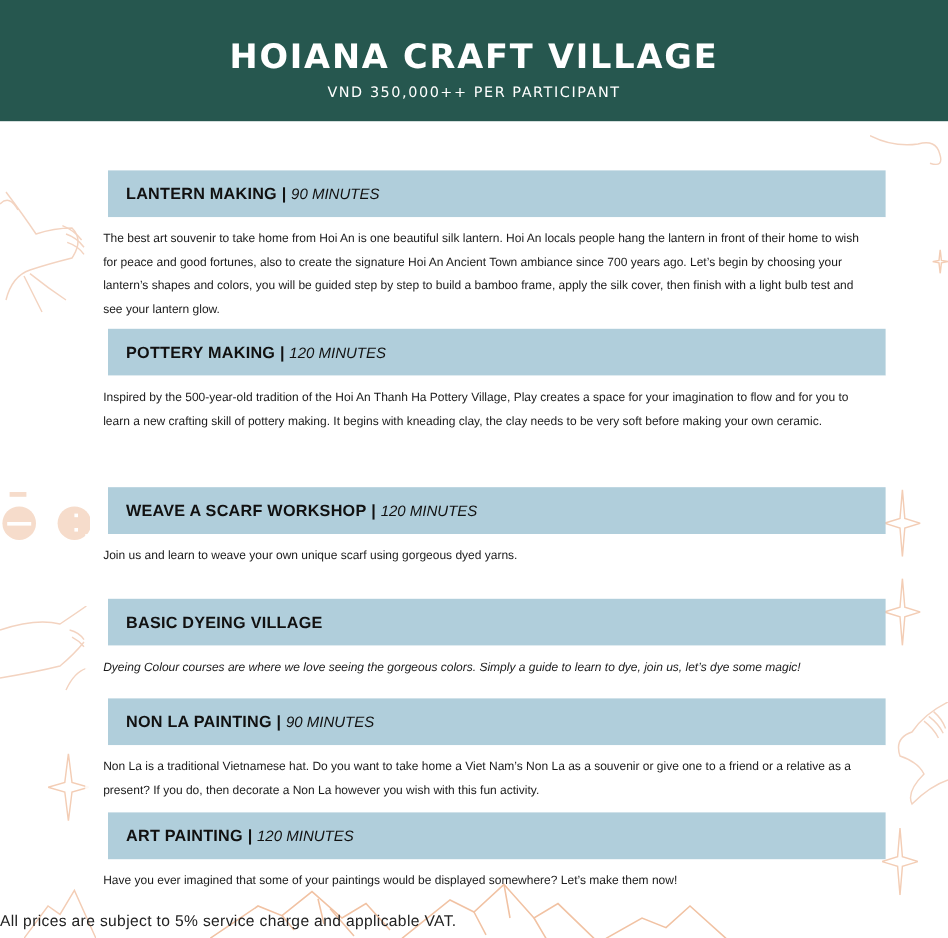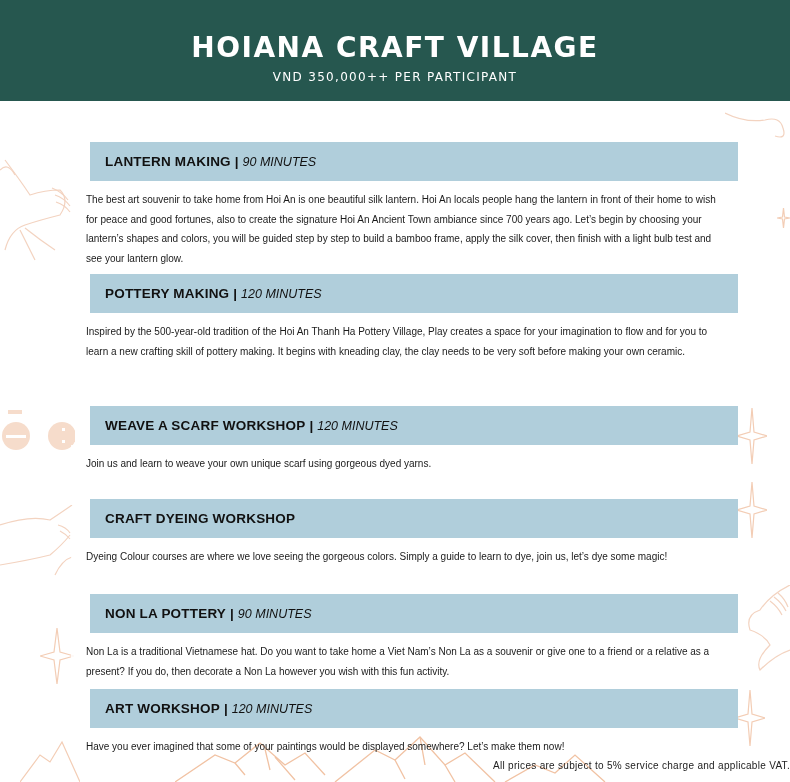--- a/index.html
+++ b/index.html
@@ -44,21 +44,21 @@
     .section-header .dur { font-style: italic; font-size: 12.5px; }
     .section-body {
       padding: 9px 15px 10px 15px;
       font-size: 10px;
       line-height: 19.6px;
       color: #1a1a1a;
       background: rgba(255,255,255,0.85);
     }
     .footer-note {
       position: absolute; left: 0; right: 0; top: 760px;
-      text-align: right; font-size: 10px; letter-spacing: 0.3px; color: #222;
+      text-align: left; font-size: 13px; letter-spacing: 0.3px; color: #222;
       z-index: 1;
     }
   </style>
 </head>
 <body>
 
 <div class="deco" style="left:0;top:140px;">
   <svg width="75" height="130" viewBox="0 0 75 130" fill="none" stroke="#f3d3c0" stroke-width="1.2">
     <path d="M5 20 Q20 40 30 55 Q45 50 60 50 Q70 60 60 75 Q40 80 25 85 Q10 90 5 110"></path>
     <path d="M52 48 Q62 52 68 60 M55 55 Q64 58 70 66 M56 62 Q65 65 70 72"></path>
@@ -164,39 +164,39 @@
     <div class="section-header">
       <span class="name">WEAVE A SCARF WORKSHOP</span>
       <span class="sep">|</span>
       <span class="dur">120 MINUTES</span>
     </div>
     <div class="section-body" style="height:54px;">Join us and learn to weave your own unique scarf using gorgeous dyed yarns.</div>
   </div>
 
   <div>
     <div class="section-header">
-      <span class="name">CRAFT DYEING WORKSHOP</span>
+      <span class="name">BASIC DYEING VILLAGE</span>
       <span class="sep"></span>
       <span class="dur"></span>
     </div>
-    <div class="section-body" style="height:56px;">Dyeing Colour courses are  where we love seeing the gorgeous colors. Simply a guide to learn to dye, join us, let’s dye some magic!</div>
-  </div>
-
-  <div>
-    <div class="section-header">
-      <span class="name">NON LA POTTERY</span>
+    <div class="section-body" style="height:44px;font-style:italic;">Dyeing Colour courses are  where we love seeing the gorgeous colors. Simply a guide to learn to dye, join us, let’s dye some magic!</div>
+  </div>
+
+  <div>
+    <div class="section-header">
+      <span class="name">NON LA PAINTING</span>
       <span class="sep">|</span>
       <span class="dur">90 MINUTES</span>
     </div>
     <div class="section-body" style="height:56px;">Non La is a traditional Vietnamese hat. Do you want to take home a Viet Nam’s Non La as a souvenir or give one to a friend or a relative as a present? If you do, then decorate a Non La however you wish with this fun activity.</div>
   </div>
 
   <div>
     <div class="section-header">
-      <span class="name">ART WORKSHOP</span>
+      <span class="name">ART PAINTING</span>
       <span class="sep">|</span>
       <span class="dur">120 MINUTES</span>
     </div>
     <div class="section-body" style="height:38px;background:transparent;">Have you ever imagined that some of your paintings would be displayed somewhere? Let’s make them now!</div>
   </div>
 
 </div>
 
 <div class="footer-note">All prices are subject to 5% service charge and applicable VAT.</div>
 

